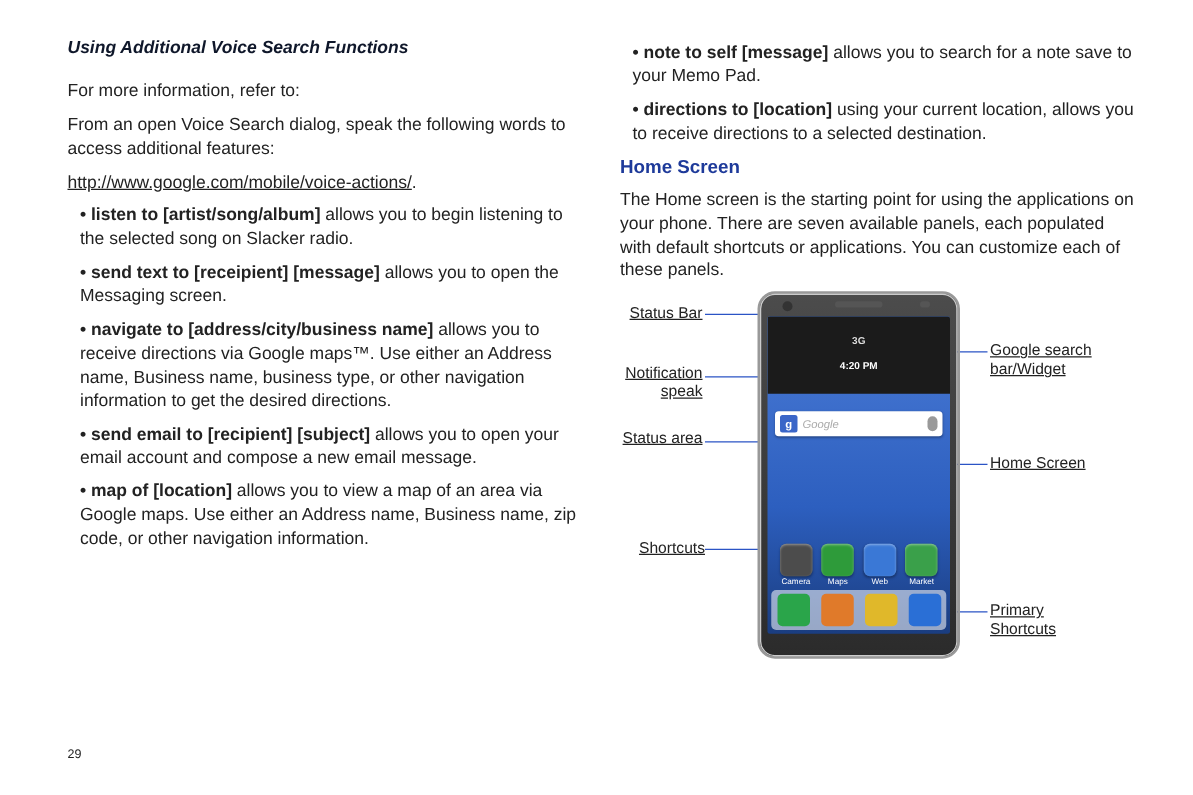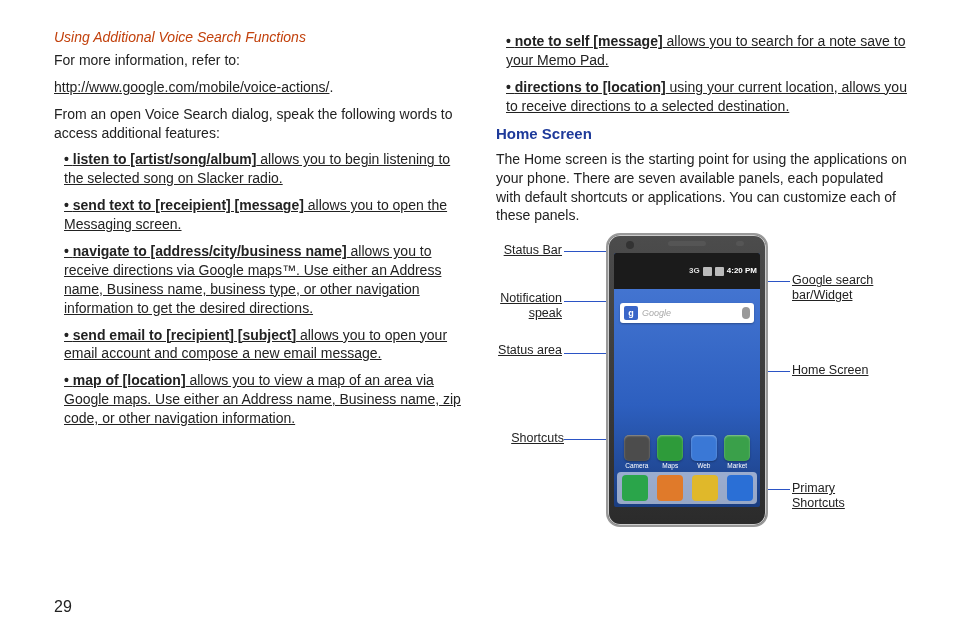--- a/index.html
+++ b/index.html
@@ -18,54 +18,53 @@
     height: 560px;
   }
   .col {
     flex: 1 1 0;
     font-size: 14px;
     line-height: 1.35;
   }
   h3.section-italic {
     font-size: 14px;
     font-style: italic;
-    font-weight: normal;
-    color: #c2410c;
-    margin: 0 0 4px 0;
+    font-weight: bold;
+    color: #0f172a;
+    margin: 0 0 16px 0;
   }
   h3.section-blue {
     font-size: 15px;
     font-weight: bold;
     color: #1e3a9a;
     margin: 8px 0 6px 0;
   }
   p {
     margin: 4px 0 8px 0;
   }
   a.underlined {
     text-decoration: underline;
     color: #222;
   }
   ul.bullets {
     list-style: none;
     margin: 4px 0 0 0;
     padding: 0 0 0 10px;
-    text-decoration: underline;
   }
   ul.bullets > li {
     margin: 4px 0 8px 0;
     padding: 0;
   }
   ul.bullets > li::before {
     content: "• ";
     font-weight: bold;
   }
   .bold { font-weight: bold; }
   .page-number {
-    font-size: 16px;
+    font-size: 10px;
     padding-left: 54px;
     color: #222;
   }
   
   .diagram {
     position: relative;
     width: 390px;
     height: 300px;
     margin-top: 8px;
   }
@@ -119,24 +118,25 @@
     border-radius: 2px;
     overflow: hidden;
   }
   .statusbar {
     height: 28px;
     background: #1b1b1b;
     display: flex;
     justify-content: flex-end;
     align-items: center;
     gap: 3px;
-    padding: 4px 3px;
+    padding: 17px 3px;
     font-size: 8px;
     color: #ddd;
     font-weight: bold;
+    flex-direction: column;
   }
   .statusbar .time { color: #fff; }
   .statusbar .sig, .statusbar .net, .statusbar .bat {
     width: 9px; height: 9px; background:#bbb; border-radius:1px;
   }
   .searchbar {
     margin: 14px 6px 0 6px;
     height: 20px;
     background: #fff;
     border-radius: 3px;
@@ -207,25 +207,25 @@
 </head>
 <body>
 
 <div class="page">
 
   <div class="col">
     <h3 class="section-italic">Using Additional Voice Search Functions</h3>
 
     <p>For more information, refer to:</p>
 
+    <p>From an open Voice Search dialog, speak the following words to access additional features:</p>
+
     <p>
       <a class="underlined">http://www.google.com/mobile/voice-actions/</a><span>.</span>
     </p>
-
-    <p>From an open Voice Search dialog, speak the following words to access additional features:</p>
 
     <ul class="bullets">
       <li><span class="bold">listen to [artist/song/album]</span><span> allows you to begin listening to the selected song on Slacker radio.</span></li>
       <li><span class="bold">send text to [receipient] [message]</span><span> allows you to open the Messaging screen.</span></li>
       <li><span class="bold">navigate to [address/city/business name]</span><span> allows you to receive directions via Google maps™. Use either an Address name, Business name, business type, or other navigation information to get the desired directions.</span></li>
       <li><span class="bold">send email to [recipient] [subject]</span><span> allows you to open your email account and compose a new email message.</span></li>
       <li><span class="bold">map of [location]</span><span> allows you to view a map of an area via Google maps. Use either an Address name, Business name, zip code, or other navigation information.</span></li>
     </ul>
   </div>
 

